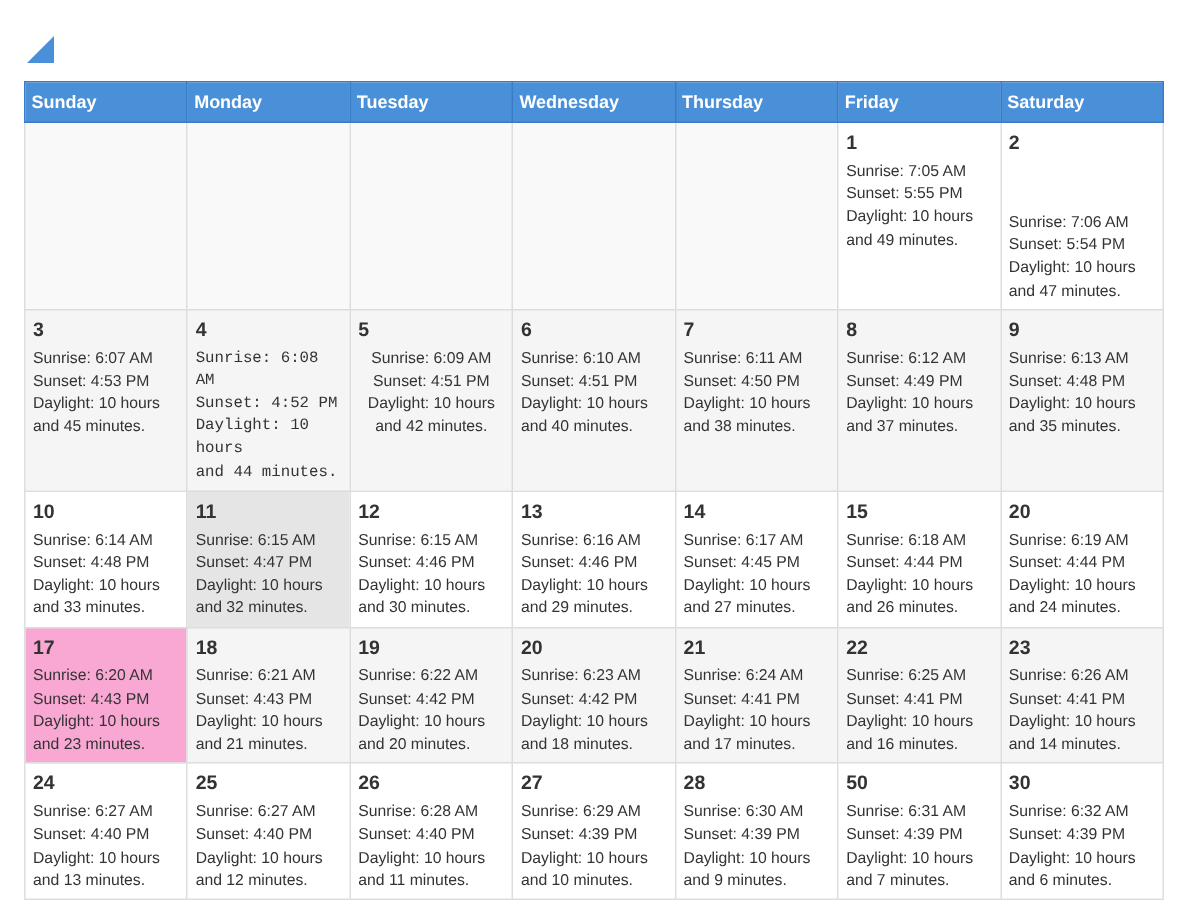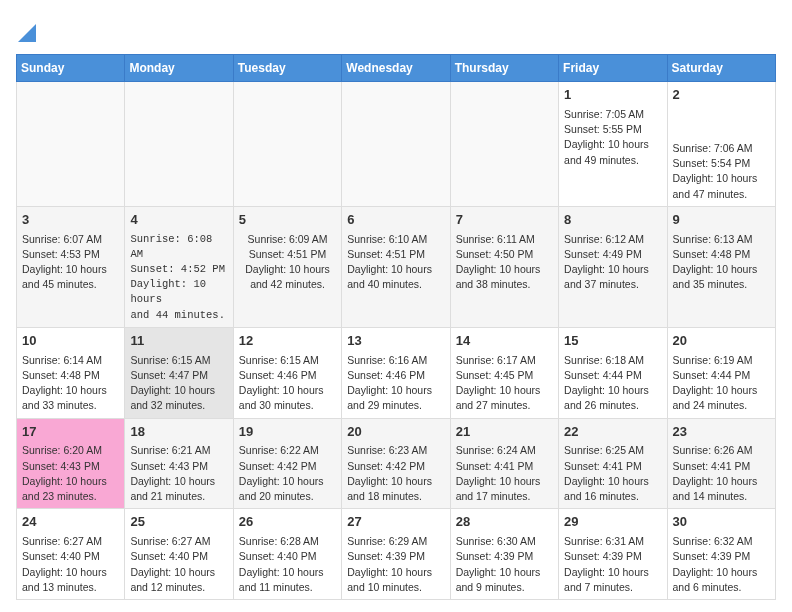--- a/index.html
+++ b/index.html
@@ -323,21 +323,21 @@
 and 10 minutes.</div>
         </td>
         <td style="background: rgb(255, 255, 255);">
           <span class="day-num">28</span>
           <div class="day-info" style="white-space: pre-line;">Sunrise: 6:30 AM
 Sunset: 4:39 PM
 Daylight: 10 hours
 and 9 minutes.</div>
         </td>
         <td style="background: rgb(255, 255, 255);">
-          <span class="day-num">29</span>
+          <span class="day-num">50</span>
           <div class="day-info" style="white-space: pre-line;">Sunrise: 6:31 AM
 Sunset: 4:39 PM
 Daylight: 10 hours
 and 7 minutes.</div>
         </td>
         <td style="background: rgb(255, 255, 255);">
           <span class="day-num">30</span>
           <div class="day-info" style="white-space: pre-line;">Sunrise: 6:32 AM
 Sunset: 4:39 PM
 Daylight: 10 hours

